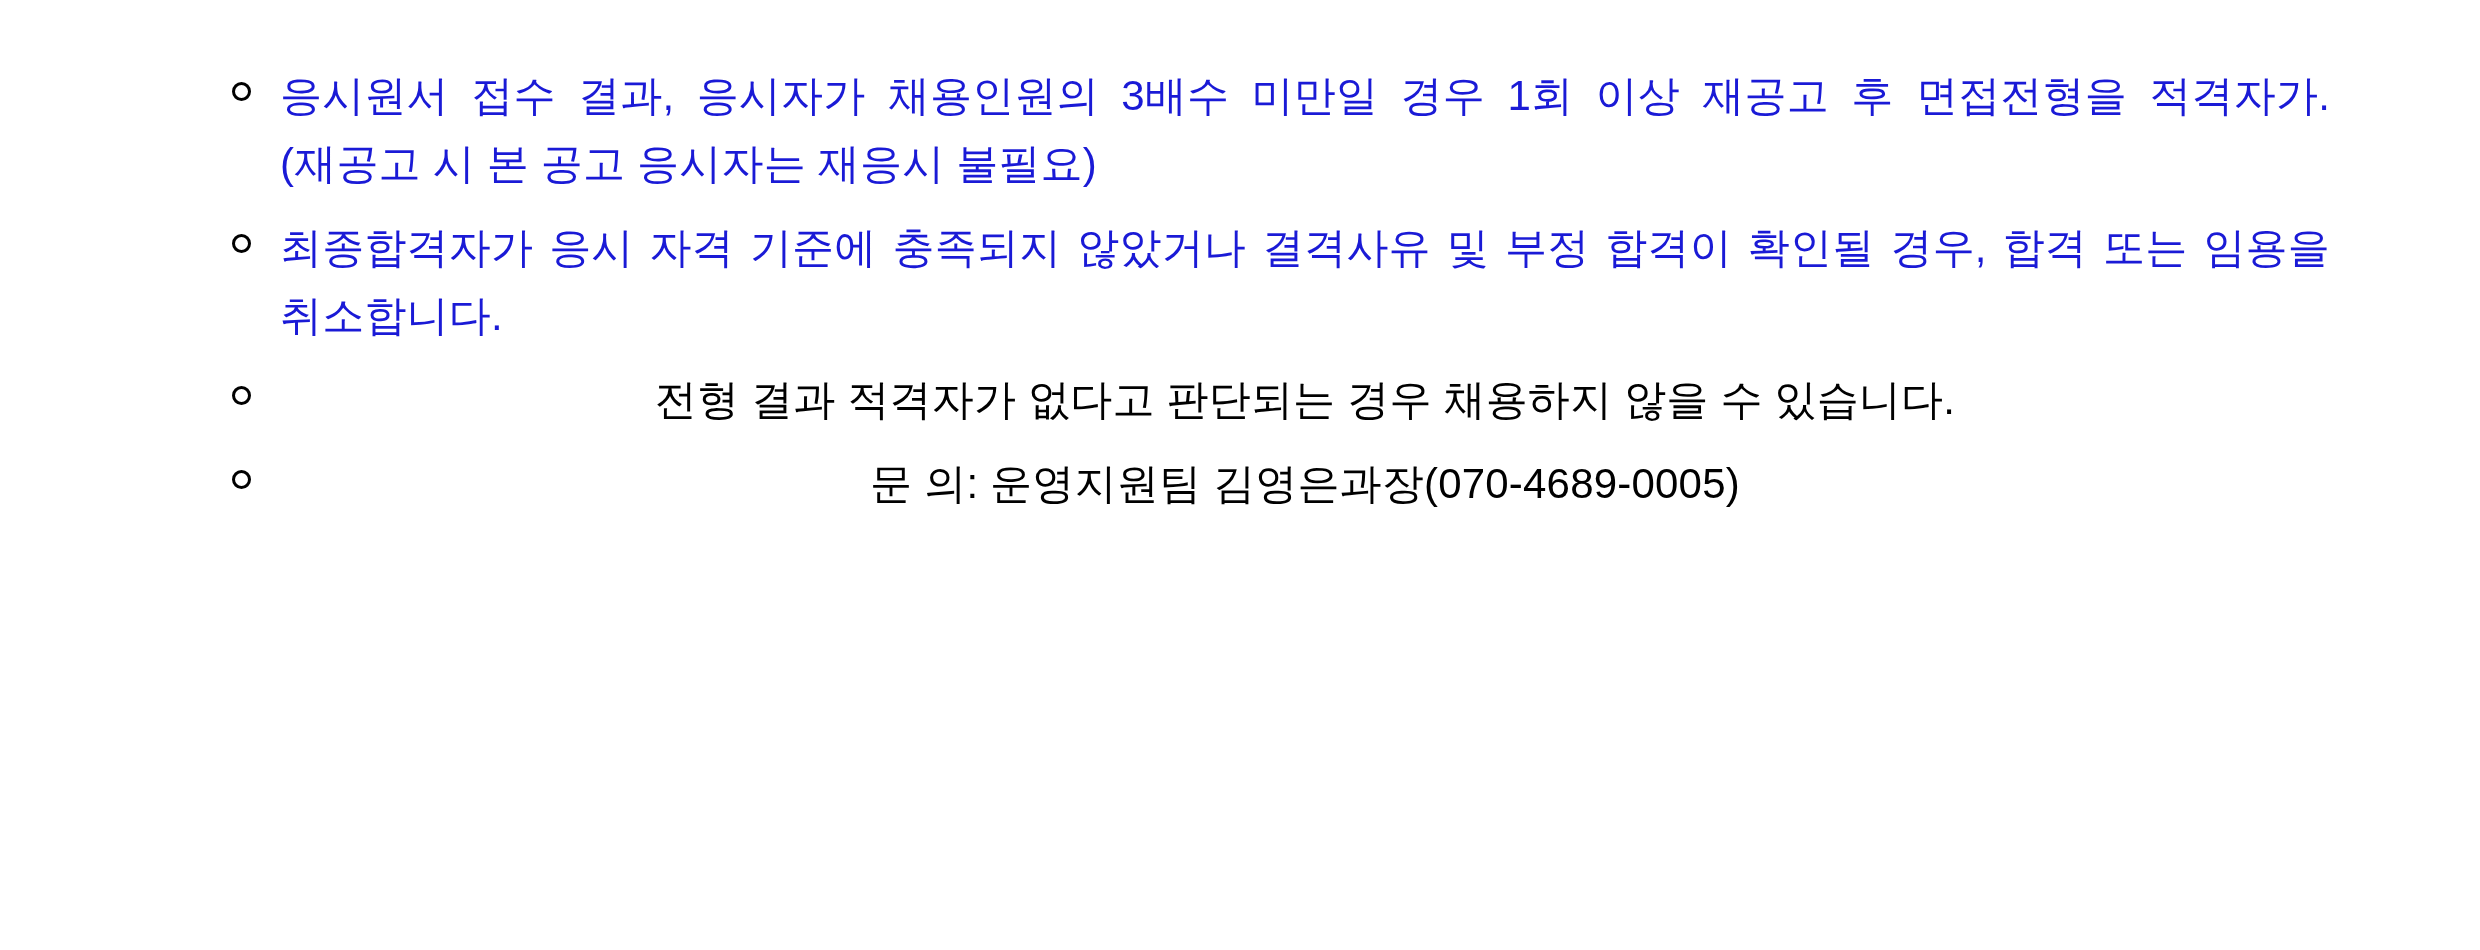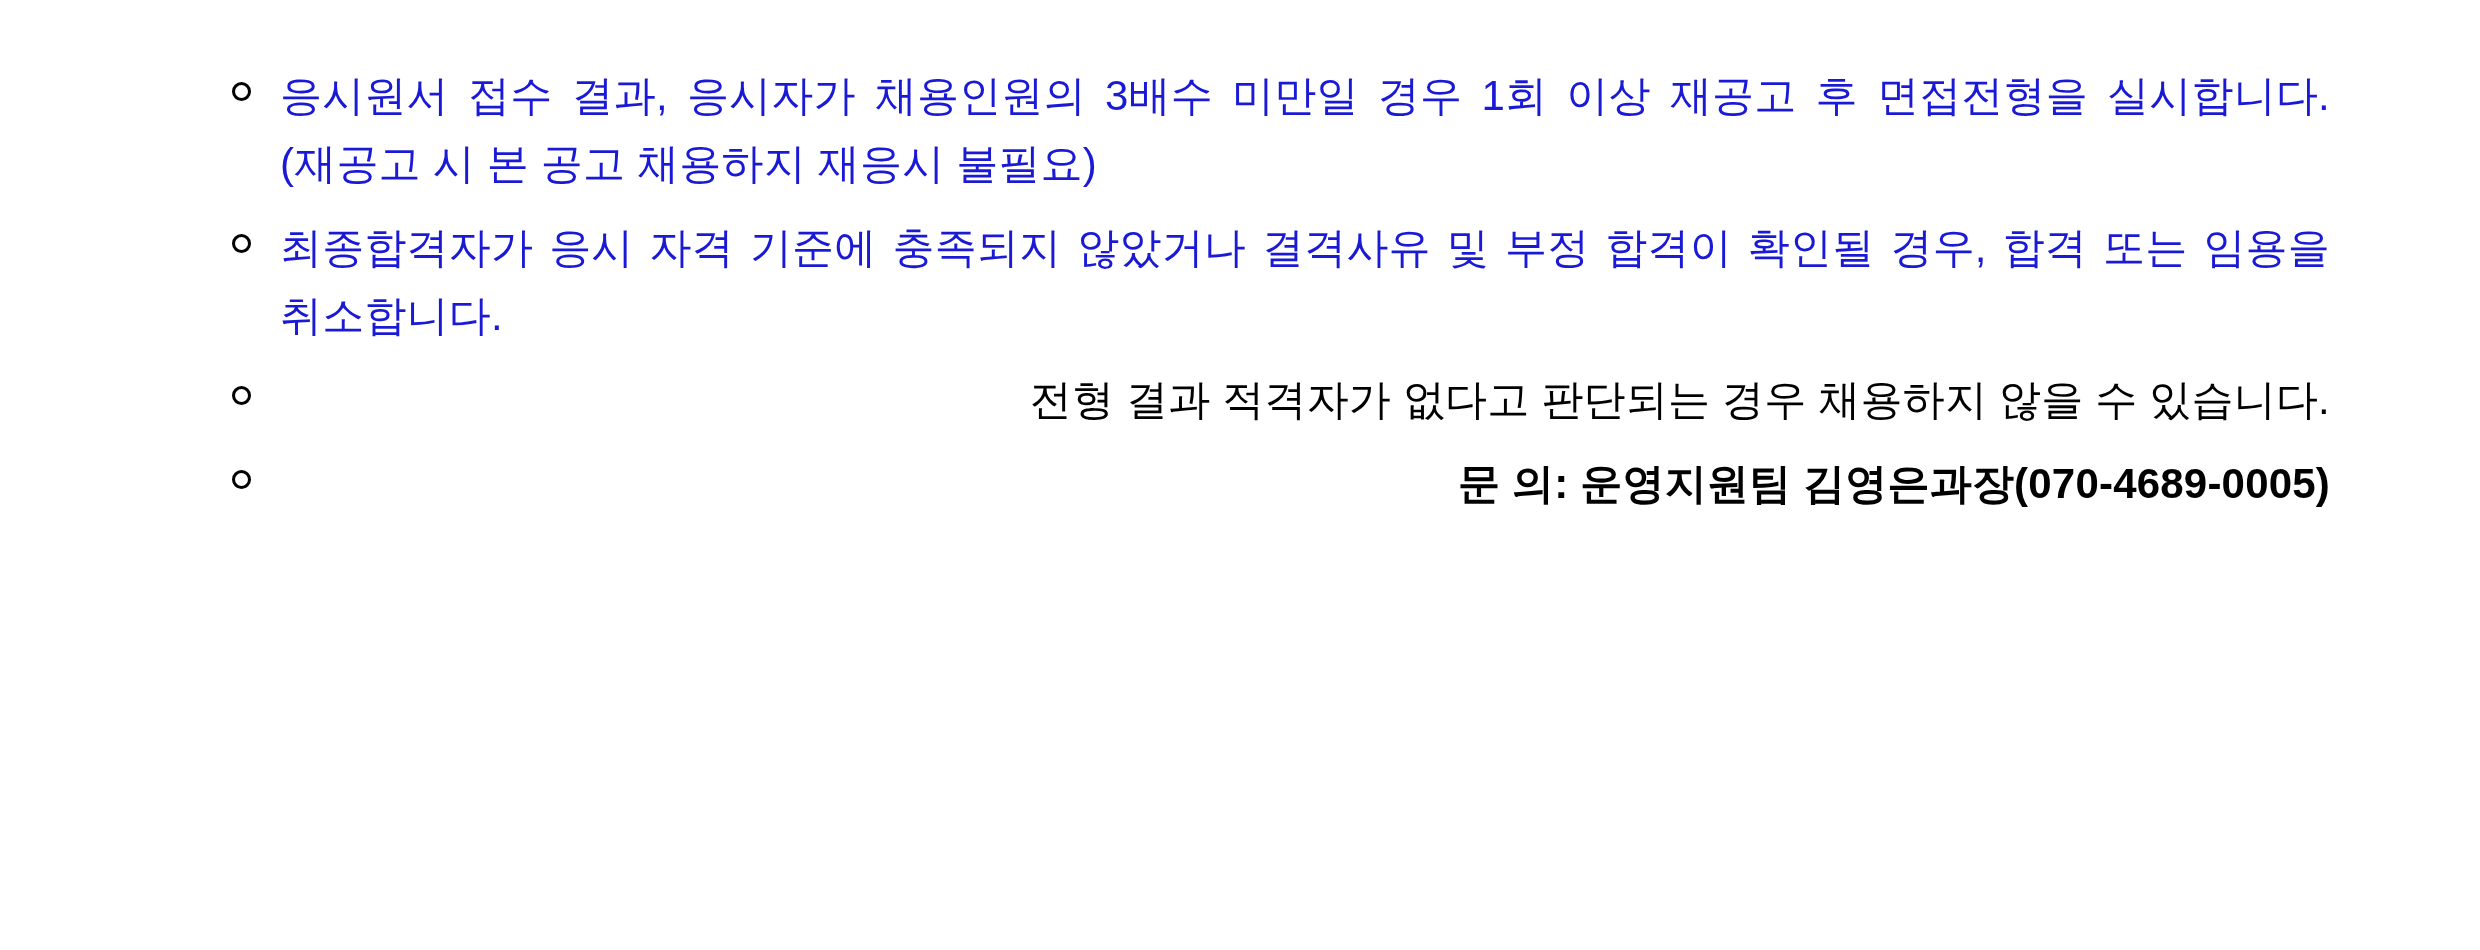--- a/index.html
+++ b/index.html
@@ -56,37 +56,37 @@
     letter-spacing: 0.2px;
     text-align: justify;
     text-justify: inter-character;
     word-break: keep-all;
     color: #000000;
   }
   .text.blue {
     color: #1a1ad6;
   }
   .text.bold {
-    font-weight: bold;
+    font-weight: normal;
   }
   .text.nojust {
-    text-align: right;
+    text-align: center;
   }
   
   .seg-black { color: #000000; }
   .seg-blue { color: #1a1ad6; }
 </style>
 </head>
 <body>
 
 <div class="doc">
   <ul class="bullet-list" id="bullet-list">
       <li class="bullet-item">
         <span class="marker"></span>
-        <div class="text blue"><span class="seg-blue">응시원서 접수 결과, 응시자가 채용인원의 3배수 미만일 경우 1회 이상 재공고 후 면접전형을 실시합니다. (재공고 시 본 공고 채용하지 재응시 불필요)</span></div>
+        <div class="text blue"><span class="seg-blue">응시원서 접수 결과, 응시자가 채용인원의 3배수 미만일 경우 1회 이상 재공고 후 면접전형을 적격자가. (재공고 시 본 공고 응시자는 재응시 불필요)</span></div>
       </li>
       <li class="bullet-item">
         <span class="marker"></span>
         <div class="text blue"><span class="seg-blue">최종합격자가 응시 자격 기준에 충족되지 않았거나 결격사유 및 부정 합격이 확인될 경우, 합격 또는 임용을 취소합니다.</span></div>
       </li>
       <li class="bullet-item">
         <span class="marker"></span>
         <div class="text nojust"><span class="seg-black">전형 결과 적격자가 없다고 판단되는 경우 채용하지 않을 수 있습니다.</span></div>
       </li>
       <li class="bullet-item">

